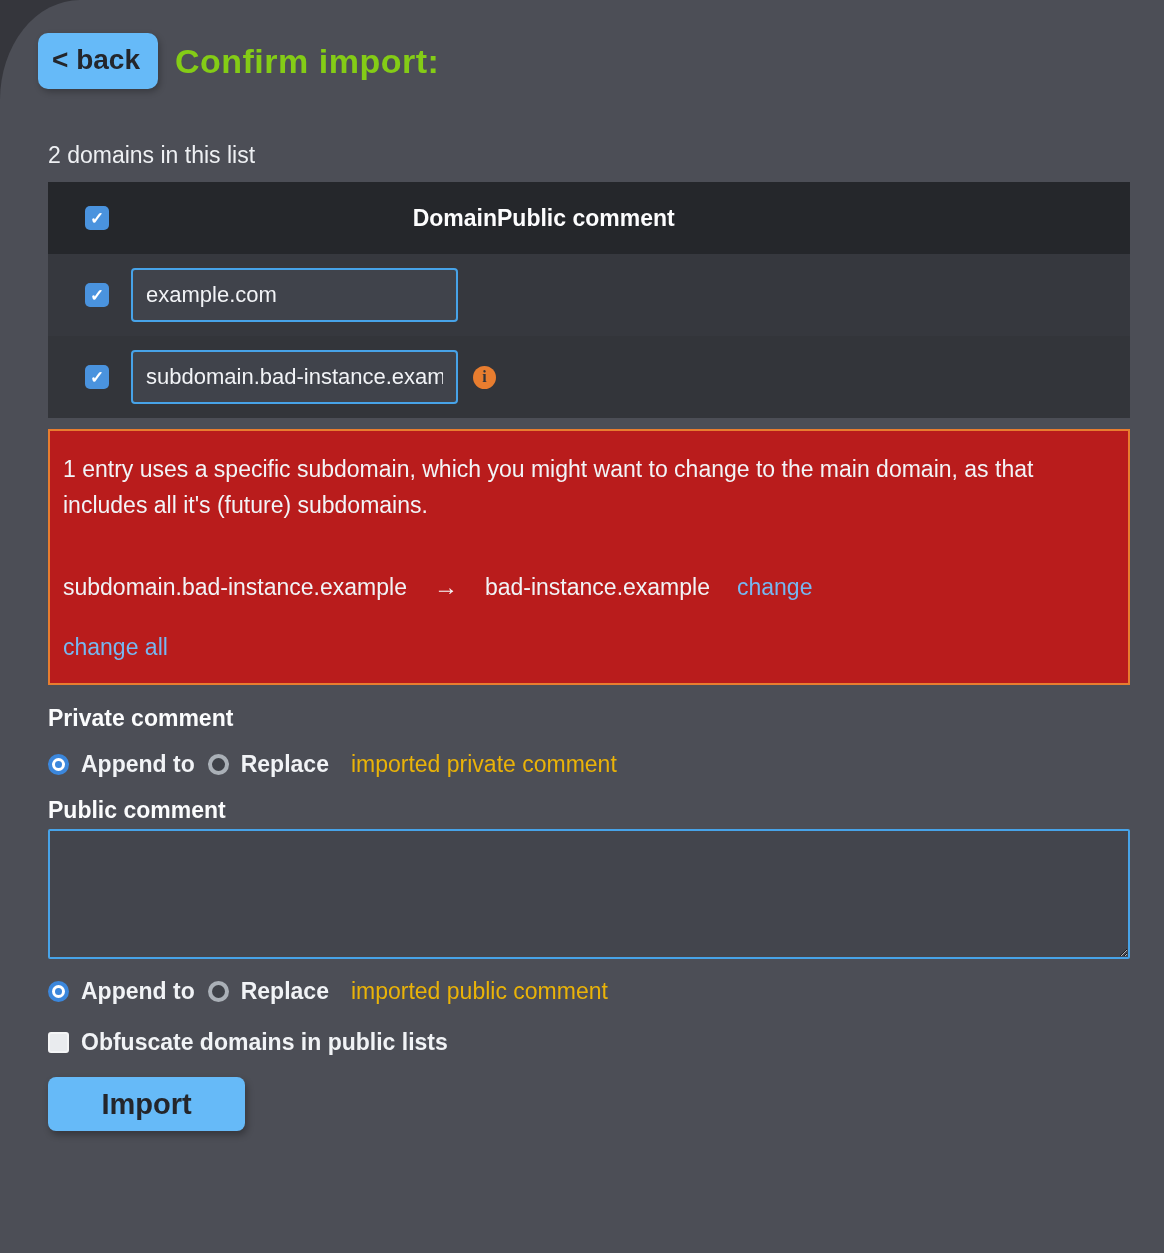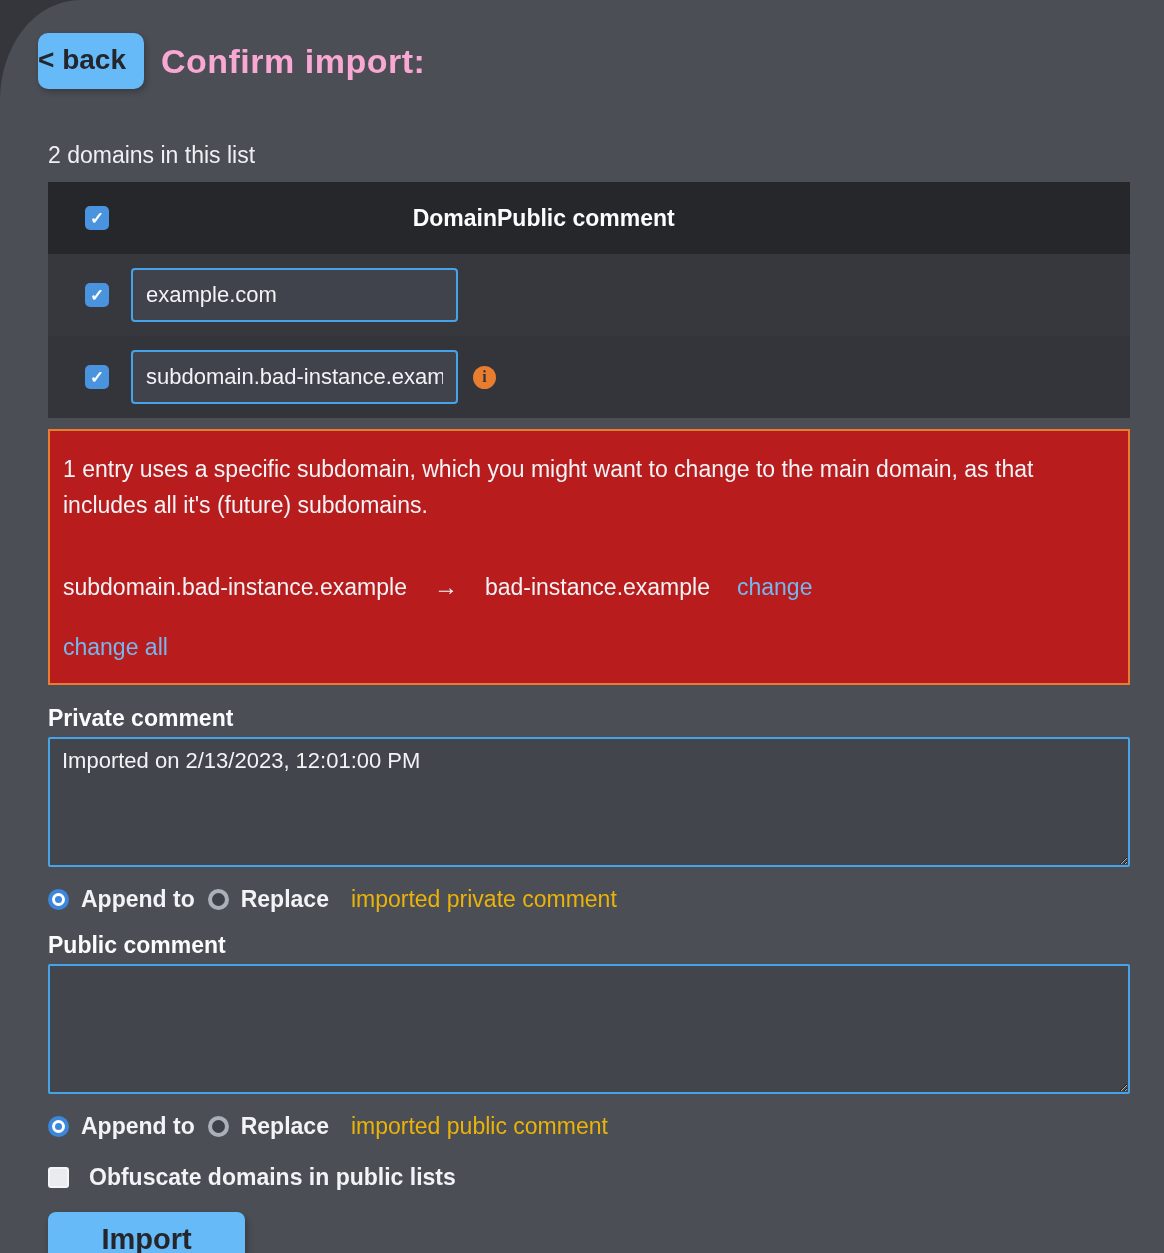--- a/index.html
+++ b/index.html
@@ -16,25 +16,25 @@
     background:#4c4e56;
     border-top-left-radius:80px 100px;
     padding-top:33px;
   }
   
   .header-row { display:flex; align-items:center; gap:17px; margin-left:38px; }
   .back-btn {
     background:#66baf8; color:#24262b;
     border:none; border-radius:10px;
     font-family:inherit; font-weight:bold; font-size:28px;
-    padding:11px 18px 13px 0;
+    padding:11px 18px 13px 14px;
     box-shadow:2px 3px 6px rgba(0,0,0,0.25);
     cursor:pointer;
   }
-  .page-title { font-size:34px; font-weight:bold; color:#f9a8d4; letter-spacing:0.5px; }
+  .page-title { font-size:34px; font-weight:bold; color:#84cc16; letter-spacing:0.5px; }
   .summary-text { margin:53px 0 13px 48px; font-size:23px; color:#eef0f3; }
 
   
   .domain-table { margin:0 34px 0 48px; }
   .t-head {
     background:#25272b; height:72px;
     display:flex; align-items:center;
     font-weight:bold; font-size:23px; color:#fdfdfe;
   }
   .t-head .cb-cell { width:72px; display:flex; justify-content:flex-end; padding-right:11px; }
@@ -105,21 +105,21 @@
   }
   .radio .mid { width:13px; height:13px; border-radius:50%; background:#3e4148; display:flex; align-items:center; justify-content:center; }
   .radio .core { width:7px; height:7px; border-radius:50%; display:none; }
   .radio.on { background:#3b87dc; }
   .radio.on .mid { background:#ffffff; }
   .radio.on .core { display:block; background:#3b87dc; }
   .radio-label { font-weight:bold; margin:0 13px 0 12px; }
   .radio-suffix { margin-left:9px; color:#eab308; }
 
   .obfuscate-row { margin:25px 0 0 48px; display:flex; align-items:center; gap:12px; }
-  .obfuscate-label { font-size:23px; font-weight:bold;margin-left:8px; }
+  .obfuscate-label { font-size:23px; font-weight:bold; }
 
   .import-btn {
     margin:21px 0 0 48px;
     background:#66baf8; color:#24262b;
     border:none; border-radius:8px;
     font-family:inherit; font-weight:bold; font-size:29px;
     width:197px; height:54px;
     box-shadow:2px 4px 7px rgba(0,0,0,0.3);
     cursor:pointer;
   }
@@ -175,21 +175,20 @@
       <span>subdomain.bad-instance.example</span>
       <span class="arrow-glyph">→</span>
       <span>bad-instance.example</span>
       <a class="link">change</a>
     </div>
     <a class="link change-all">change all</a>
   </div>
 
   
   <div class="field-label">Private comment</div>
-  <textarea class="comment-area" style="">Imported on 2/13/2023, 12:01:00 PM</textarea>
   <div class="radio-row">
     <span class="radio on">
         <span class="mid">
           <span class="core"></span>
         </span>
       </span>
     <span class="radio-label">Append to</span>
     <span class="radio">
         <span class="mid"></span>
       </span>

